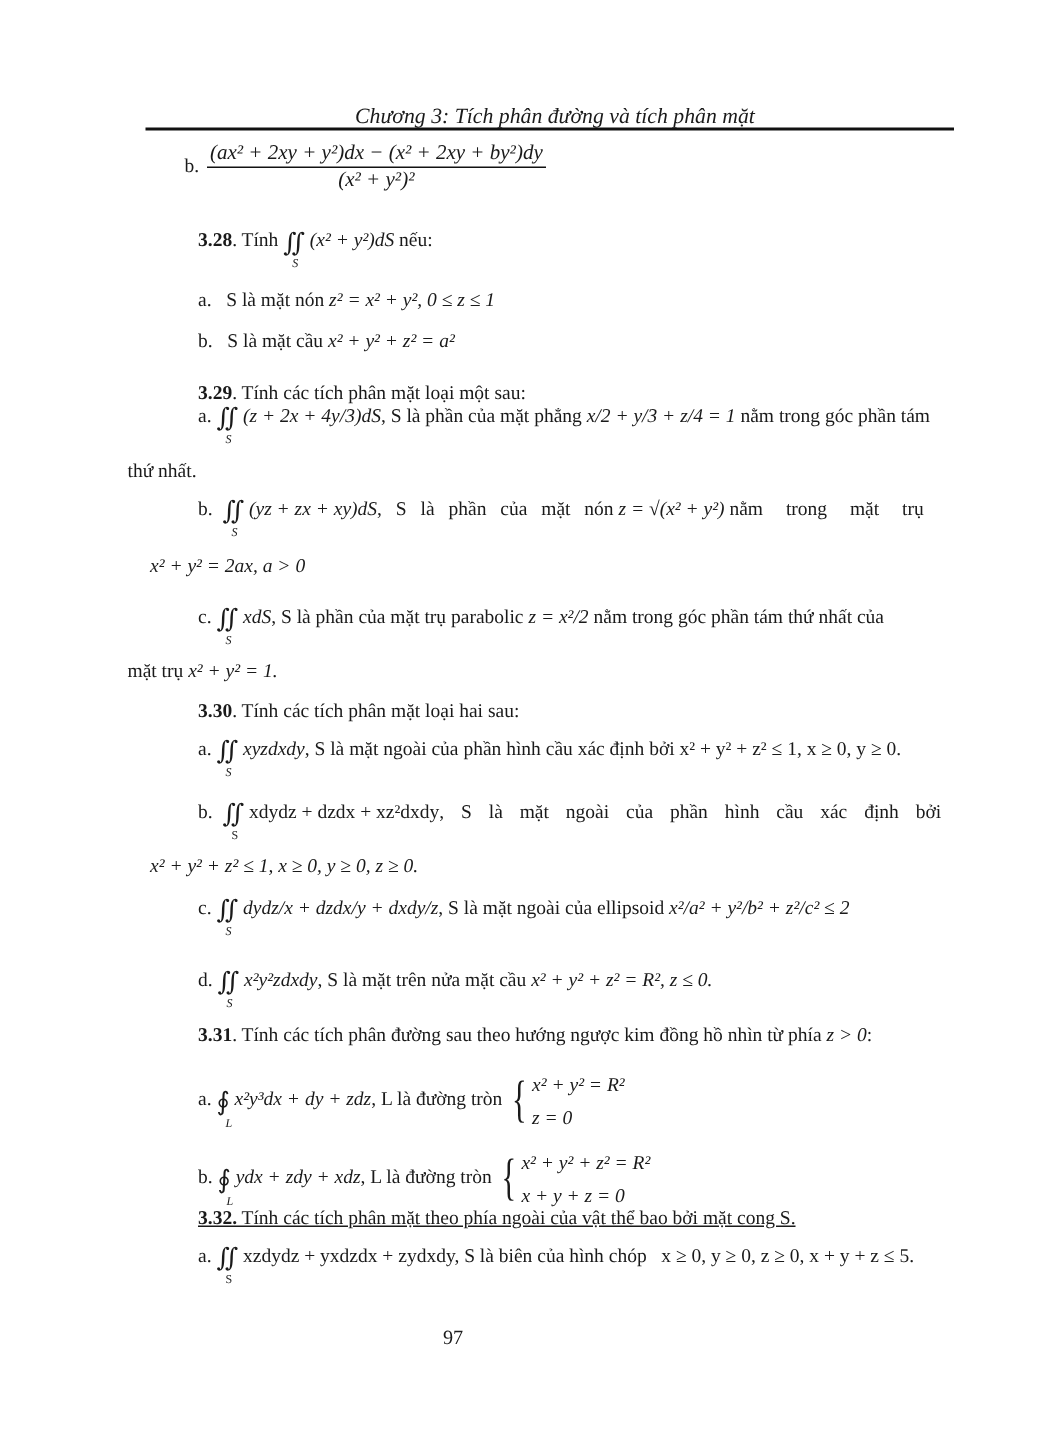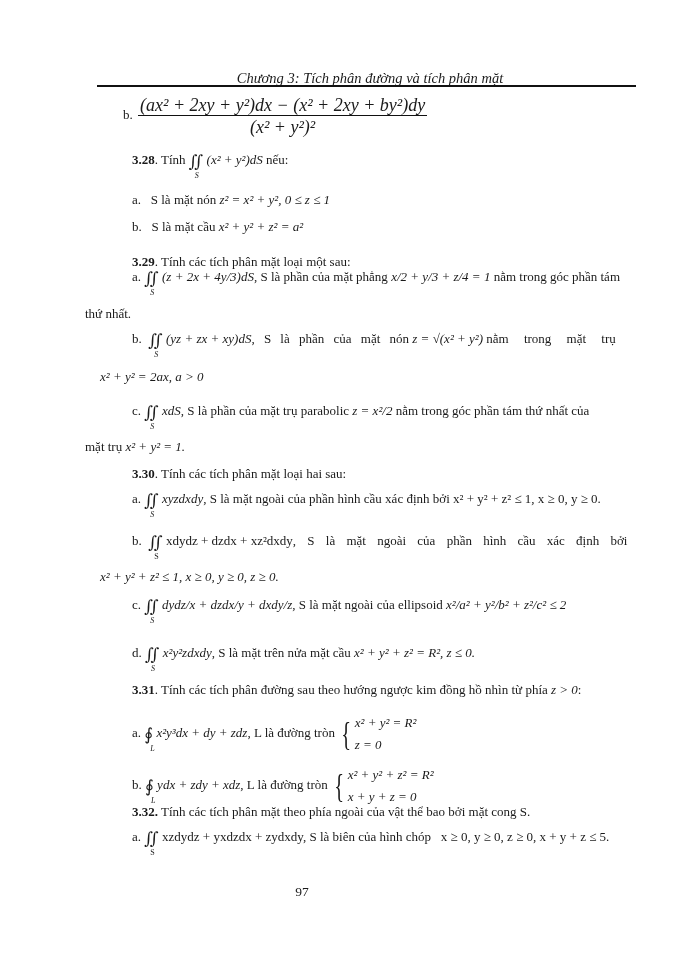--- a/index.html
+++ b/index.html
@@ -25,21 +25,21 @@
 </head>
 <body>
 
 <div class="page">
 
   <div class="header-title">Chương 3: Tích phân đường và tích phân mặt</div>
   <div class="header-rule"></div>
 
   <div class="line" style="left:123px; top:96px;">
     <span>b.</span>
-    <span class="frac m" style="font-size:18px;">
+    <span class="frac m" style="font-size:14px;">
       <span class="num">(ax² + 2xy + y²)dx − (x² + 2xy + by²)dy</span>
       <span class="den">(x² + y²)²</span>
     </span>
   </div>
 
   <div class="line" style="left:132px; top:153px;">
     <span class="b">3.28</span><span>. Tính</span>
     <span class="int">∬<span class="sub">S</span></span>
     <span class="m">(x² + y²)dS</span>
     <span>nếu:</span>
@@ -138,21 +138,21 @@
     <span>b.</span>
     <span class="int">∮<span class="sub">L</span></span>
     <span class="m">ydx + zdy + xdz</span><span>, L là đường tròn</span>
     <span class="brace">{</span>
     <span class="sys m">
       <span style="display:block">x² + y² + z² = R²</span>
       <span style="display:block">x + y + z = 0</span>
     </span>
   </div>
 
-  <div class="line" style="left:132px; top:805px;">
+  <div class="line" style="left:132px; top:805px;text-decoration:underline;">
     <span class="b">3.32.</span><span> Tính các tích phân mặt theo phía ngoài của vật thể bao bởi mặt cong S.</span>
   </div>
   <div class="line" style="left:132px; top:830px;">
     <span>a.</span>
     <span class="int">∬<span class="sub up">S</span></span>
     <span>xzdydz + yxdzdx + zydxdy</span><span>, S là biên của hình chóp</span>&nbsp;&nbsp;
     <span>x ≥ 0, y ≥ 0, z ≥ 0, x + y + z ≤ 5.</span>
   </div>
 
   <div class="page-num">97</div>

